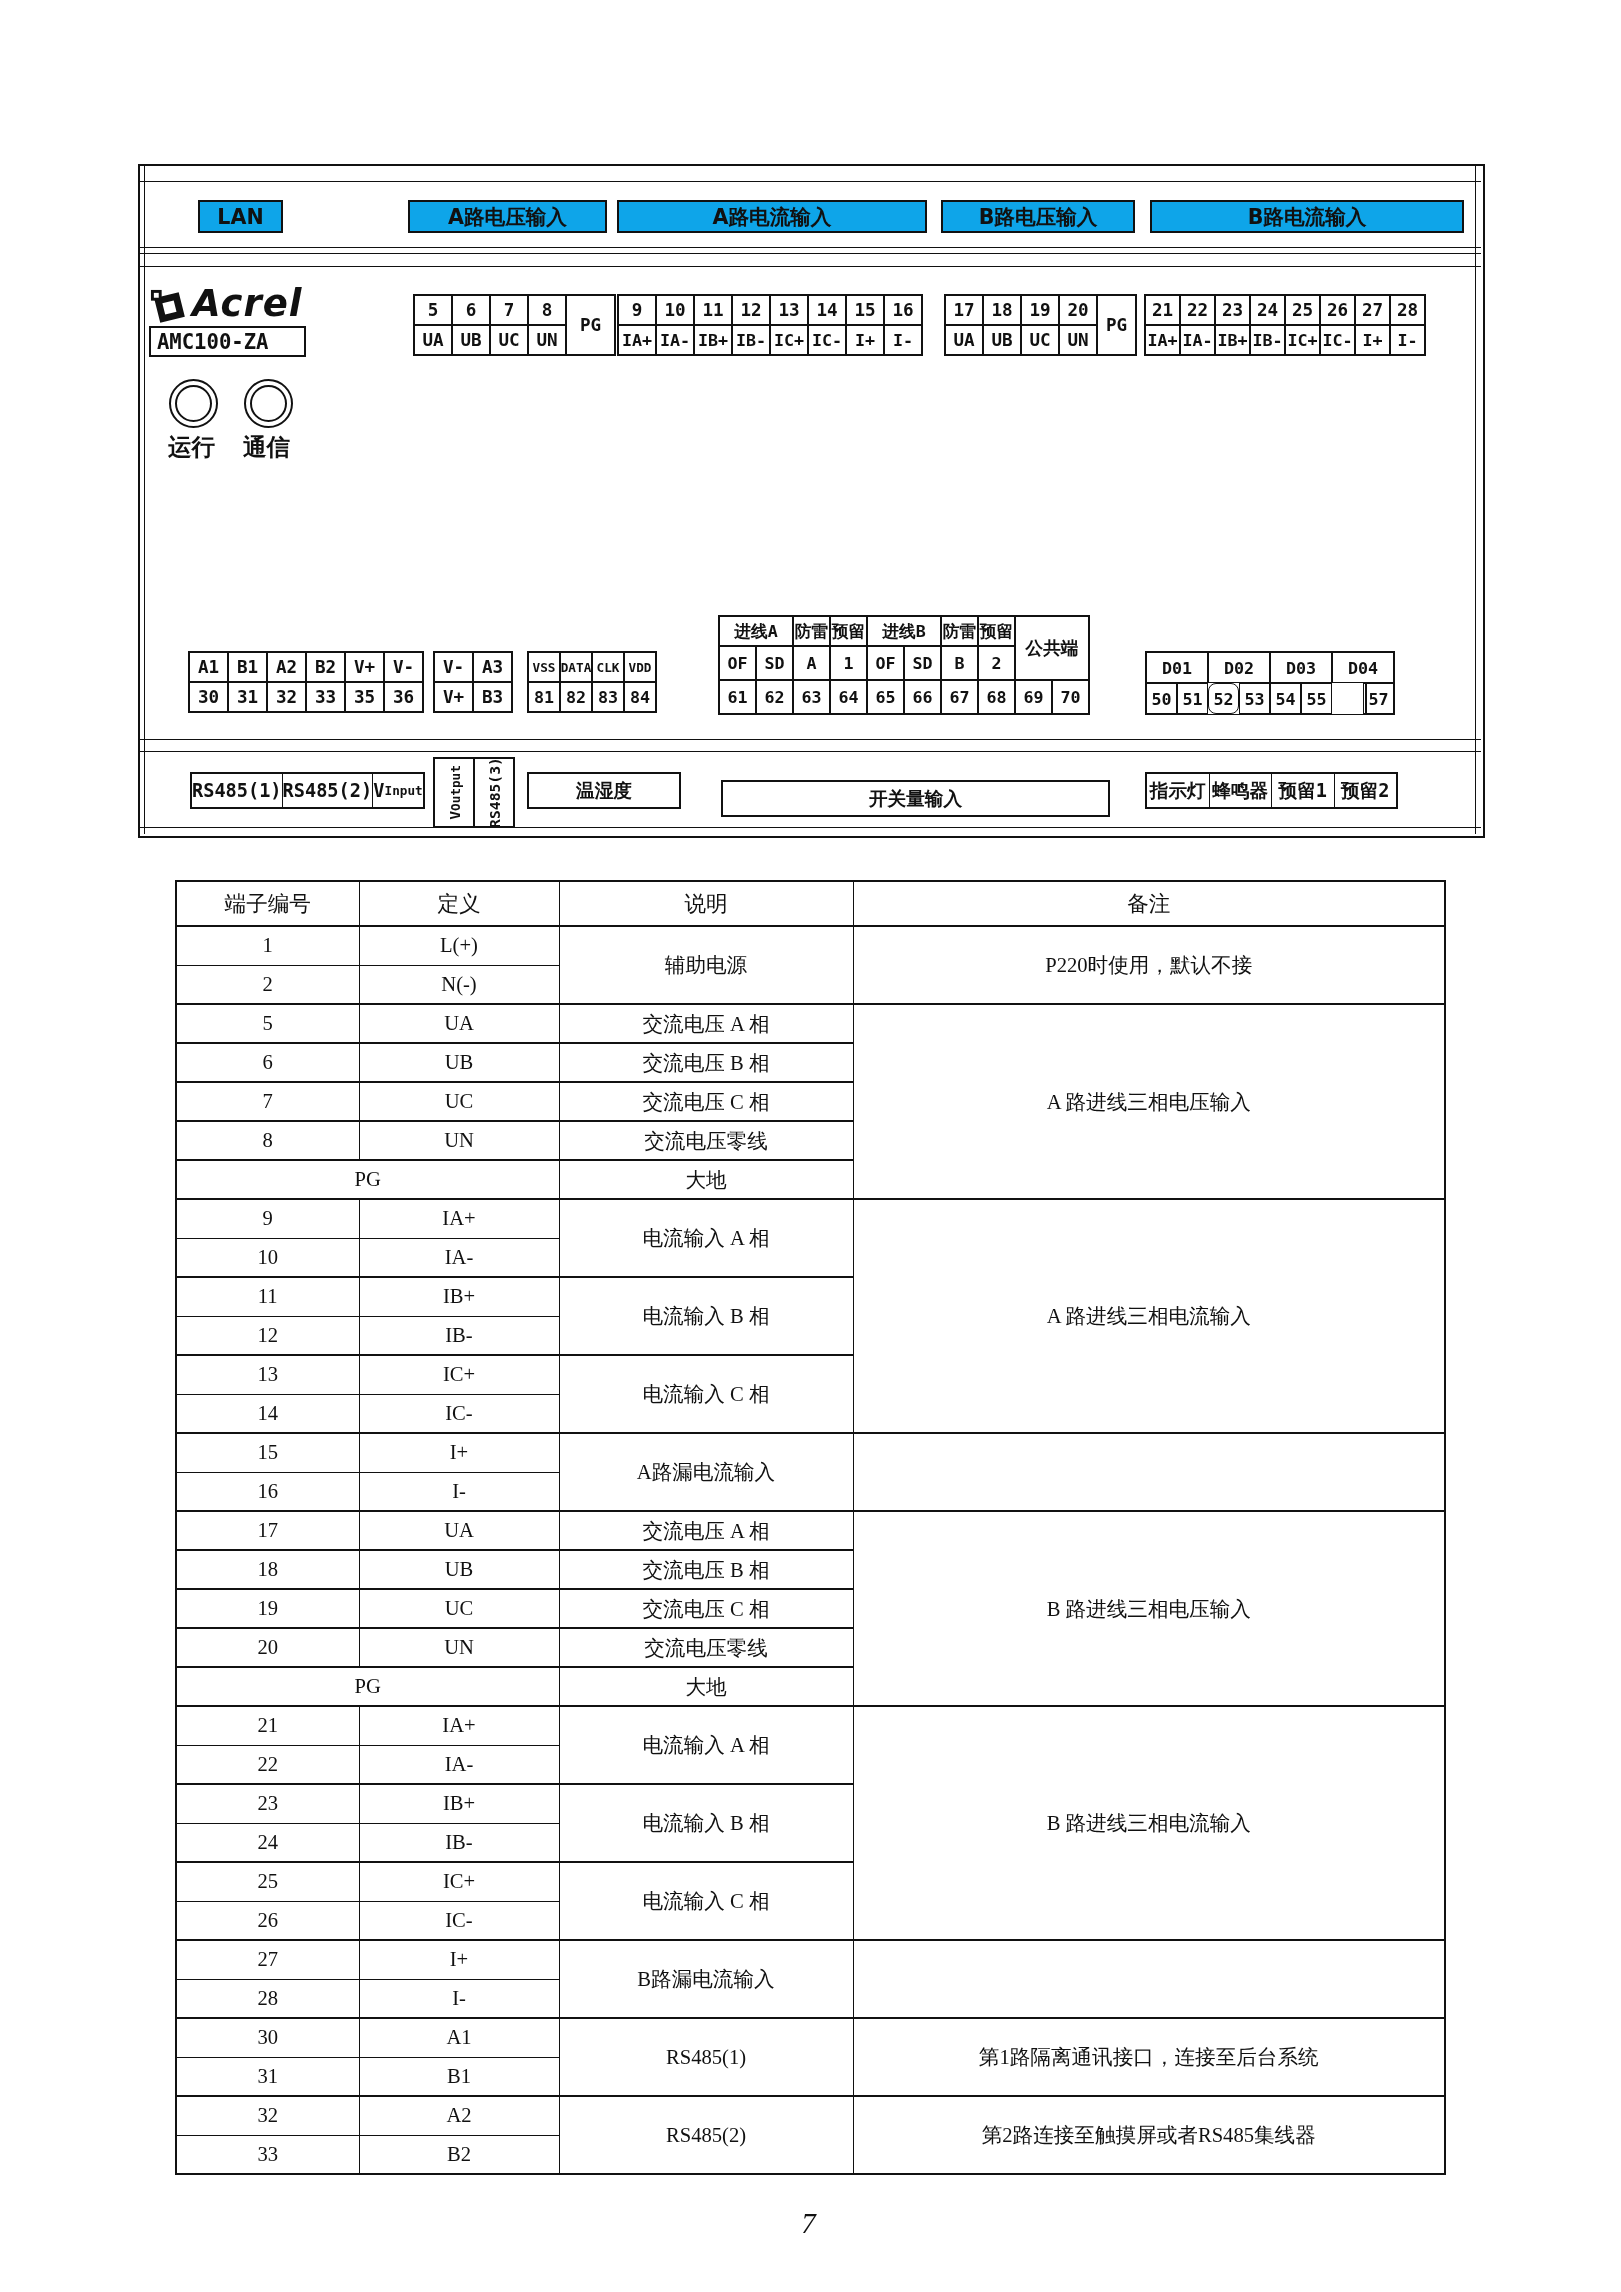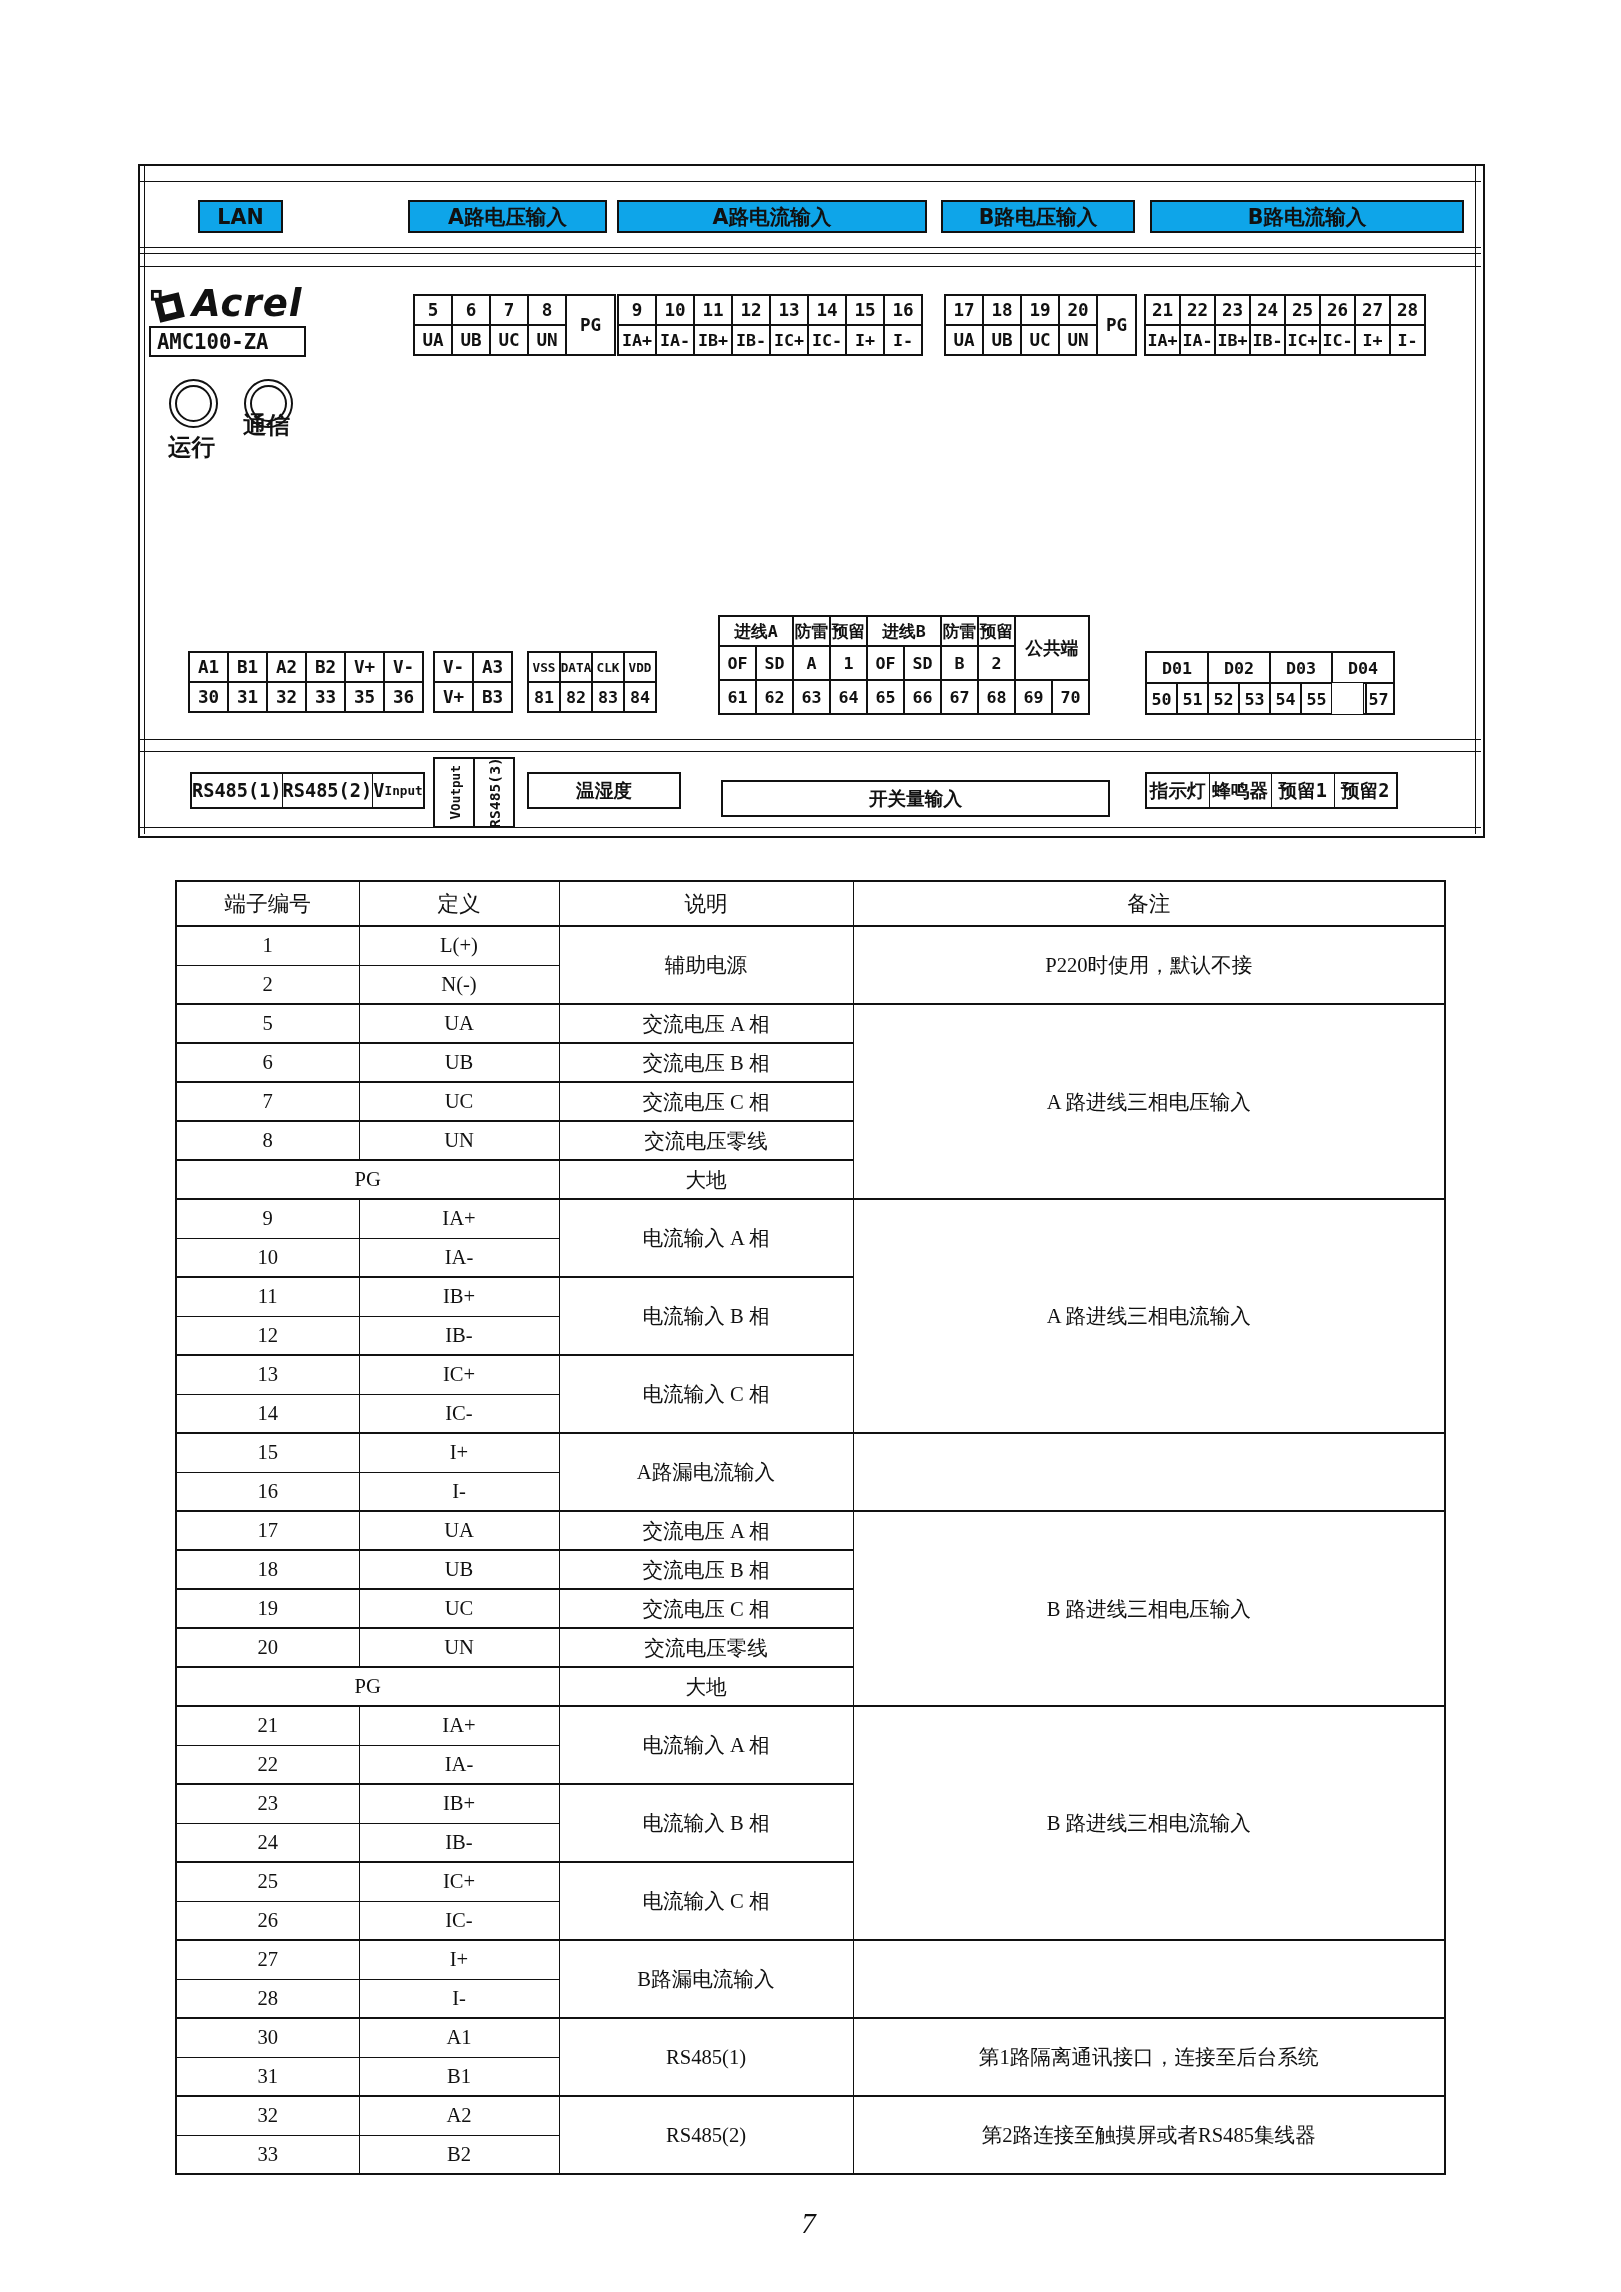--- a/index.html
+++ b/index.html
@@ -78,21 +78,21 @@
   <div class="brand-text" style="left:192px;top:282px;">Acrel</div>
   <div class="model-box" style="left:149px;top:326px;width:147px;height:27.4px;">AMC100-ZA</div>
 
   <div class="led" style="left:169px;top:379px;">
       <div class="led-inner"></div>
     </div>
   <div class="led" style="left:244px;top:379px;">
       <div class="led-inner"></div>
     </div>
   <div class="led-label" style="left:156px;top:431px;">运行</div>
-  <div class="led-label" style="left:231px;top:409px;">通信</div>
+  <div class="led-label" style="left:231px;top:431px;">通信</div>
 
   <div class="tstrip" id="strip-va" style="left: 413px; top: 294px; grid-template-columns: 38px 38px 38px 38px 49px; grid-template-rows: 30px 30px;">
       <div class="tc" style="grid-area: 1 / 1 / span 1 / span 1; font-size: 17.6px;">5</div>
       <div class="tc" style="grid-area: 1 / 2 / span 1 / span 1; font-size: 17.6px;">6</div>
       <div class="tc" style="grid-area: 1 / 3 / span 1 / span 1; font-size: 17.6px;">7</div>
       <div class="tc" style="grid-area: 1 / 4 / span 1 / span 1; font-size: 17.6px;">8</div>
       <div class="tc" style="grid-area: 2 / 1 / span 1 / span 1; font-size: 17.6px;">UA</div>
       <div class="tc" style="grid-area: 2 / 2 / span 1 / span 1; font-size: 17.6px;">UB</div>
       <div class="tc" style="grid-area: 2 / 3 / span 1 / span 1; font-size: 17.6px;">UC</div>
       <div class="tc" style="grid-area: 2 / 4 / span 1 / span 1; font-size: 17.6px;">UN</div>
@@ -202,21 +202,21 @@
       <div class="tc" style="grid-area: 3 / 9 / span 1 / span 1; font-size: 16.7px;">69</div>
       <div class="tc" style="grid-area: 3 / 10 / span 1 / span 1; font-size: 16.7px; text-align: right;">70</div>
     </div>
   <div class="tstrip" id="strip-do" style="left: 1145px; top: 651px; grid-template-columns: 31px 31px 31px 31px 31px 31px 31px 31px; grid-template-rows: 31px 31px;">
       <div class="tc" style="grid-area: 1 / 1 / span 1 / span 2; font-size: 16.7px;">D01</div>
       <div class="tc" style="grid-area: 1 / 3 / span 1 / span 2; font-size: 16.7px;">D02</div>
       <div class="tc" style="grid-area: 1 / 5 / span 1 / span 2; font-size: 16.7px;">D03</div>
       <div class="tc" style="grid-area: 1 / 7 / span 1 / span 2; font-size: 16.7px;">D04</div>
       <div class="tc" style="grid-area: 2 / 1 / span 1 / span 1; font-size: 16.7px;">50</div>
       <div class="tc" style="grid-area: 2 / 2 / span 1 / span 1; font-size: 16.7px;">51</div>
-      <div class="tc" style="grid-area: 2 / 3 / span 1 / span 1; font-size: 16.7px;">52</div>
+      <div class="tc" style="grid-area: 2 / 3 / span 1 / span 1; font-size: 16.7px; border-radius: 8px;">52</div>
       <div class="tc" style="grid-area: 2 / 4 / span 1 / span 1; font-size: 16.7px;">53</div>
       <div class="tc" style="grid-area: 2 / 5 / span 1 / span 1; font-size: 16.7px;">54</div>
       <div class="tc" style="grid-area: 2 / 6 / span 1 / span 1; font-size: 16.7px;">55</div>
       <div class="tc" style="grid-area: 2 / 7 / span 1 / span 1; font-size: 19px; margin-left: 33px;">56</div>
       <div class="tc" style="grid-area: 2 / 8 / span 1 / span 1; font-size: 16.7px;">57</div>
     </div>
 
   <div class="pbox" style="left:190px;top:772px;width:231px;height:33px;">
     <div class="cell">RS485(1)</div>
     <div class="cell">RS485(2)</div>

